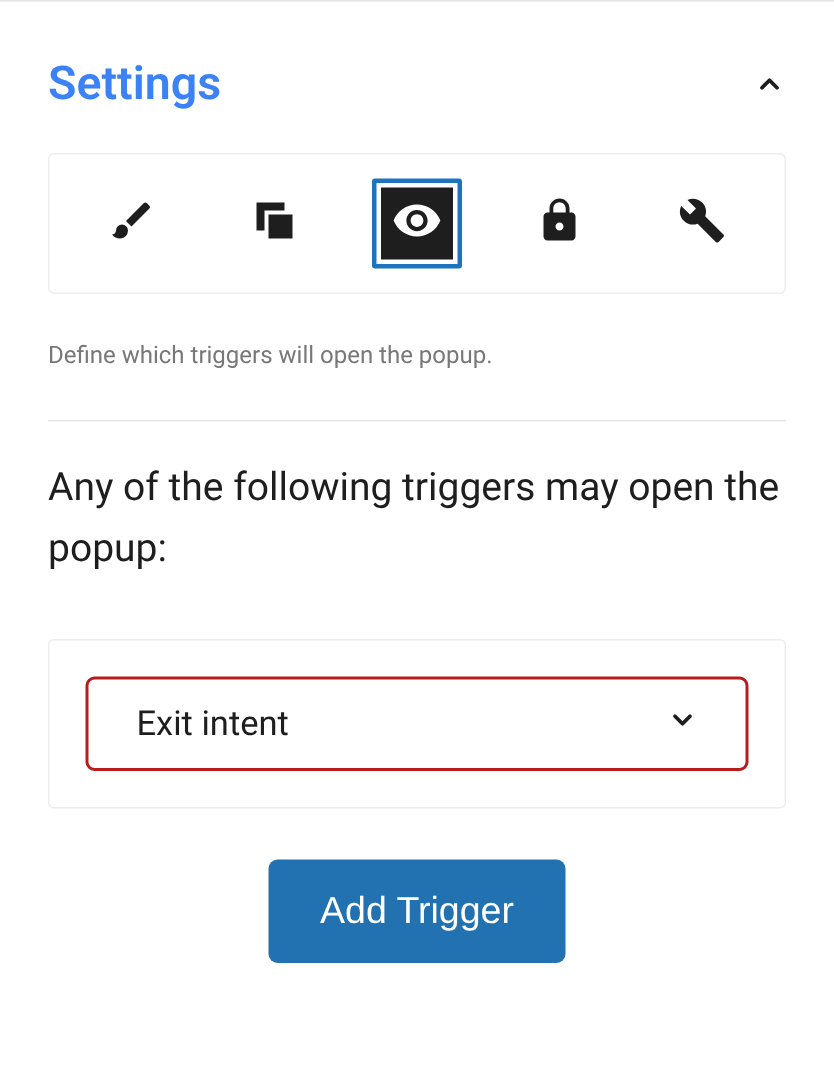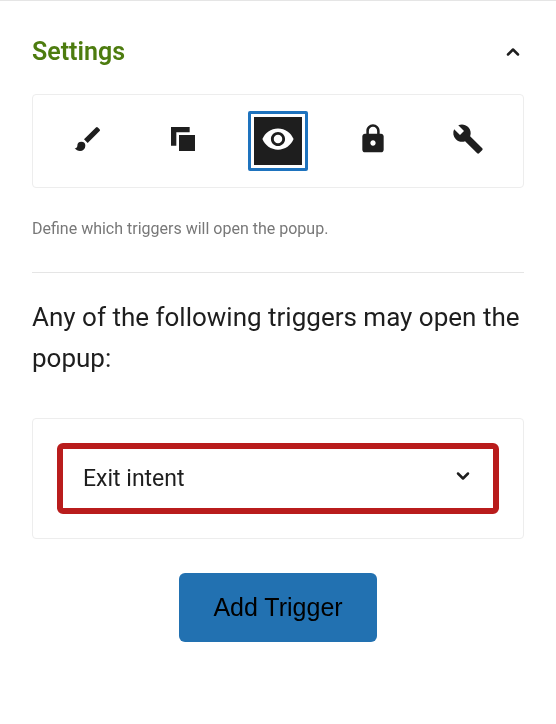--- a/index.html
+++ b/index.html
@@ -15,23 +15,23 @@
     .container {
       padding: 0 32px;
     }
     .header {
       display: flex;
       justify-content: space-between;
       align-items: center;
       padding: 36px 0 28px 0;
     }
     .header-title {
-      font-size: 25px;
+      font-size: 31px;
       font-weight: 600;
-      color: #4d7c0f;
+      color: #3b82f6;
     }
     .chevron-up {
       width: 22px;
       height: 22px;
       display: flex;
       align-items: center;
       justify-content: center;
       cursor: pointer;
     }
     .chevron-up svg {
@@ -94,42 +94,42 @@
       margin-bottom: 38px;
     }
     .select-box {
       border: 1px solid #ededed;
       border-radius: 4px;
       padding: 24px;
       margin-bottom: 34px;
     }
     .select {
       width: 100%;
-      border: 6px solid #b91c1c;
+      border: 2px solid #b91c1c;
       border-radius: 6px;
-      padding: 16px 20px;
+      padding: 16px 32px;
       font-size: 23px;
       color: #1e1e1e;
       display: flex;
       justify-content: space-between;
       align-items: center;
       cursor: pointer;
       background: #fff;
     }
     .select svg {
       width: 20px;
       height: 20px;
     }
     .button-row {
       display: flex;
       justify-content: center;
     }
     .add-button {
       background: #2271b1;
-      color: #000000;
+      color: #ffffff;
       border: none;
       font-size: 25px;
       font-weight: 400;
       padding: 20px 34px;
       border-radius: 6px;
       cursor: pointer;
     }
   </style>
 </head>
 <body>

